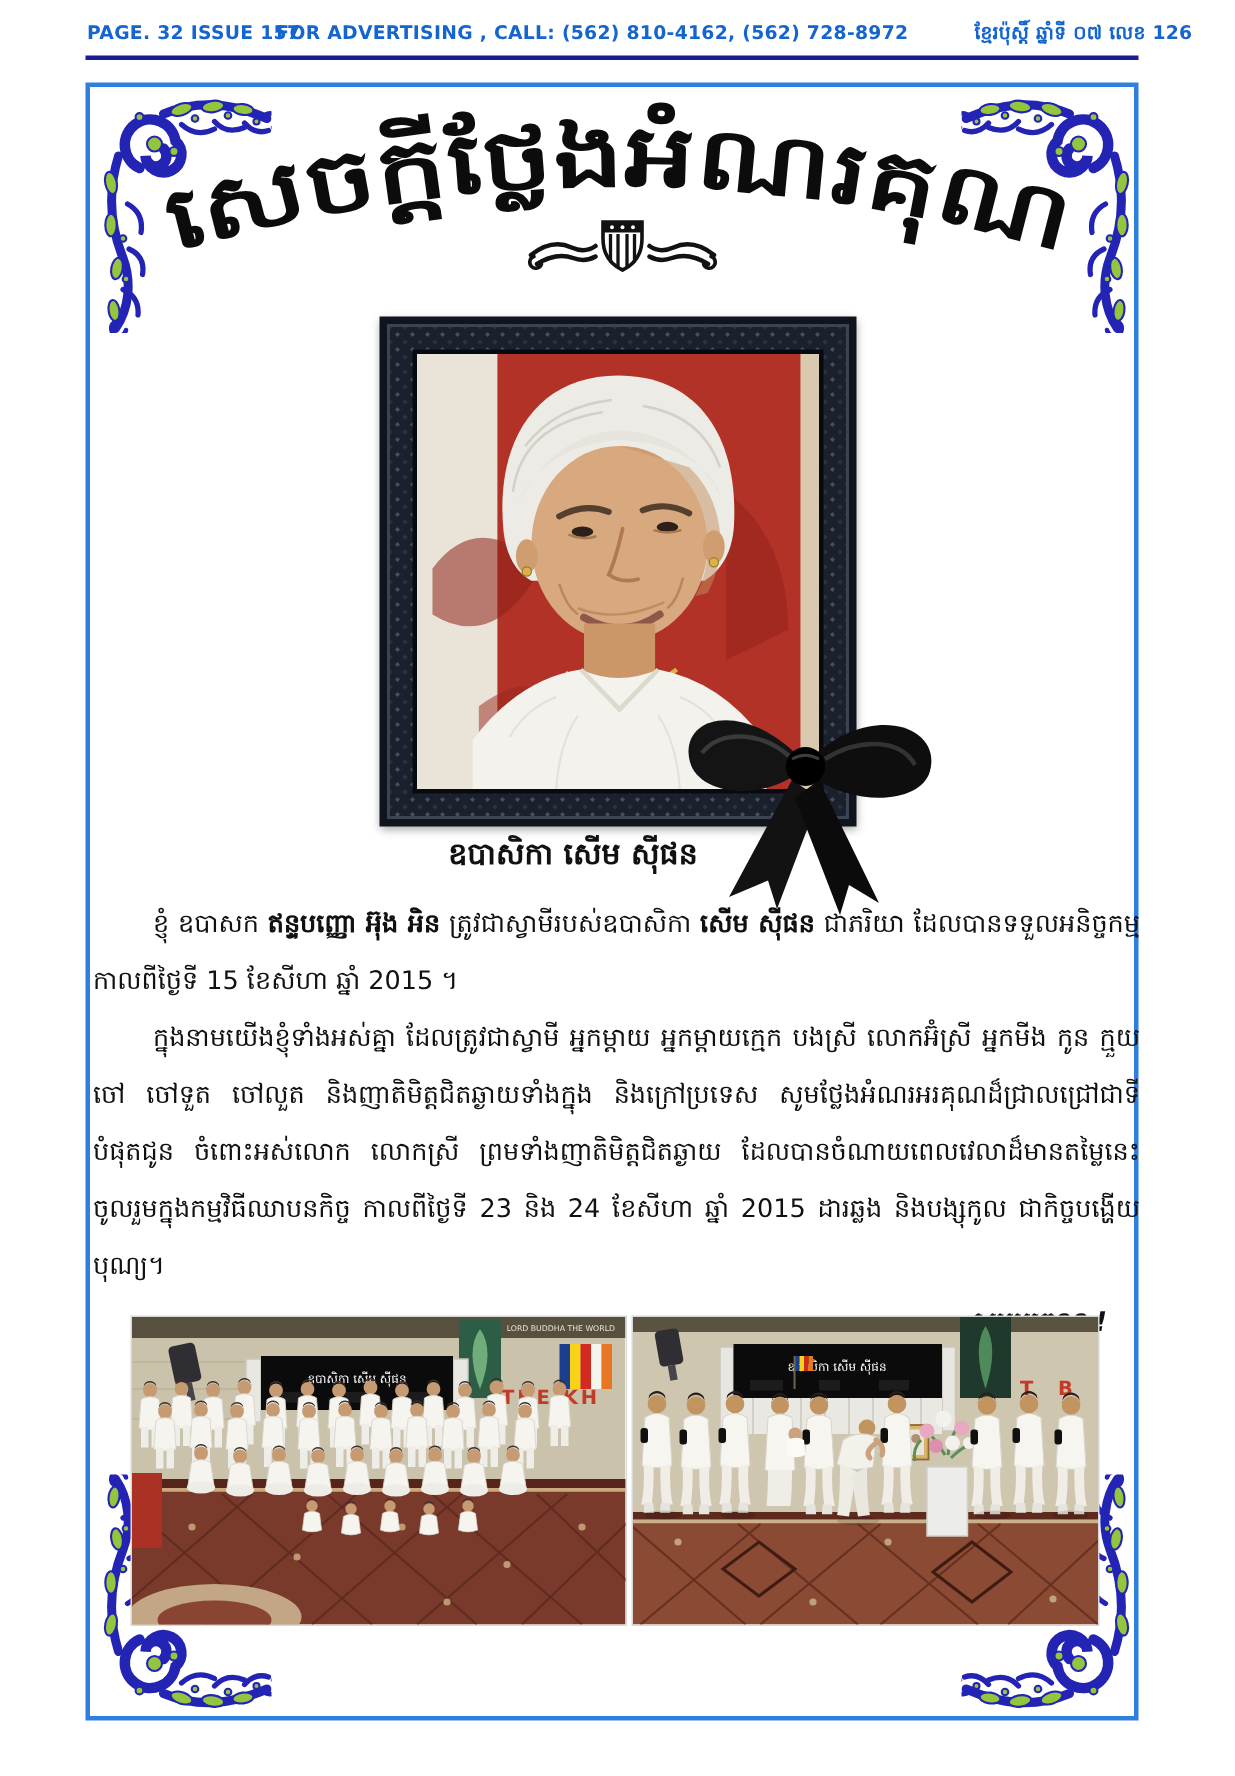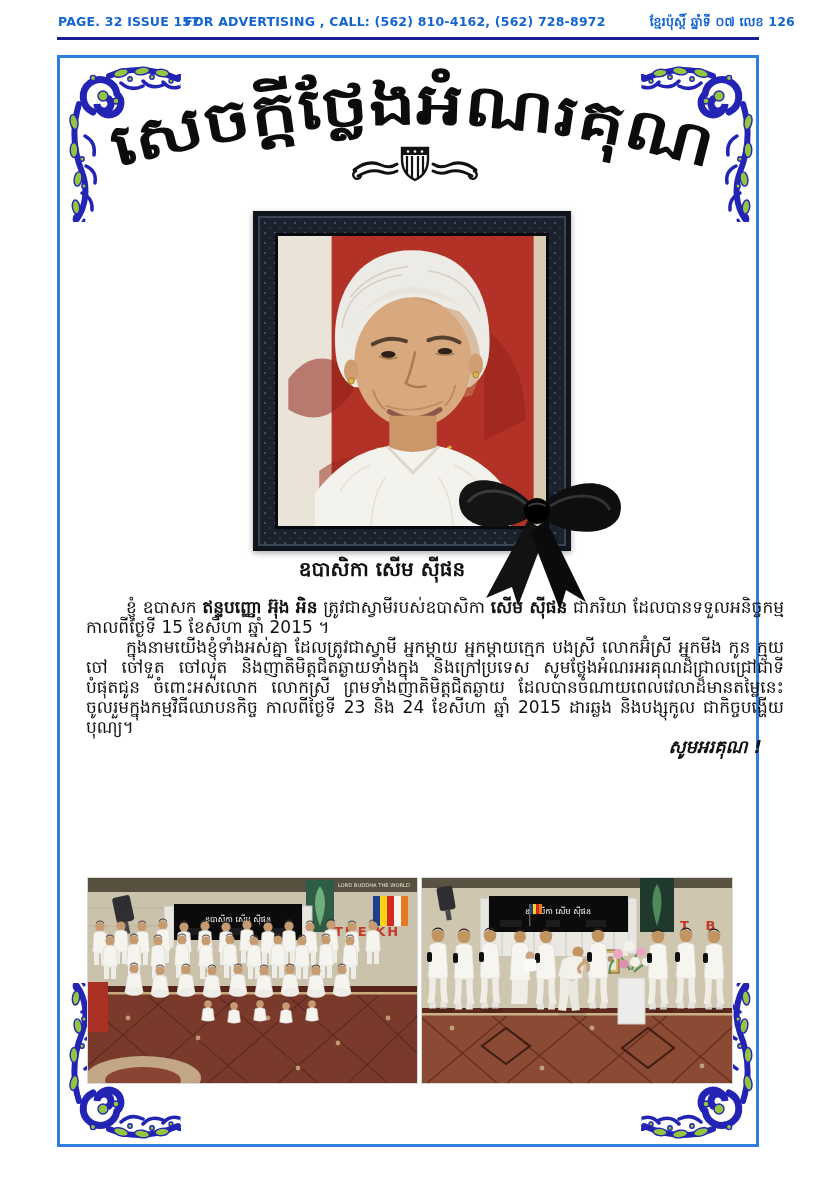--- a/index.html
+++ b/index.html
@@ -33,21 +33,21 @@
                            radial-gradient(#2c3442 1.3px,transparent 1.5px);
           background-size:10px 10px,10px 10px;background-position:0 0,5px 5px;
           padding:15px;}
   .pframe .inner{width:100%;height:100%;box-sizing:border-box;border:3px solid #070a0f;}
   .pframe .inner svg{display:block;width:100%;height:100%;}
   .ribbon{position:absolute;left:428px;top:440px;width:222px;height:172px;z-index:3;}
   .caption{position:absolute;left:223px;top:556px;width:318px;text-align:center;
            font-size:20px;font-weight:bold;z-index:2;}
   
   .bodytext{position:absolute;left:62px;top:597px;width:698px;z-index:2;
-            font-size:17px;line-height:20px;text-align:justify;margin-left:24px;}
+            font-size:17px;line-height:38px;text-align:justify;}
   .bodytext p{margin:0;text-indent:40px;}
   .closing{margin-top:3px;text-align:right;font-weight:bold;font-style:italic;
            font-size:18px;padding-right:22px;text-indent:0;}
   
   .photo{position:absolute;top:878px;height:205px;z-index:2;box-shadow:0 0 0 1px #d8d8d8;}
   .photo svg{display:block;width:100%;height:100%;}
   .photo.left{left:88px;width:329px;}
   .photo.right{left:422px;width:310px;}
   .defs-holder{position:absolute;width:0;height:0;overflow:hidden;}
 </style>

